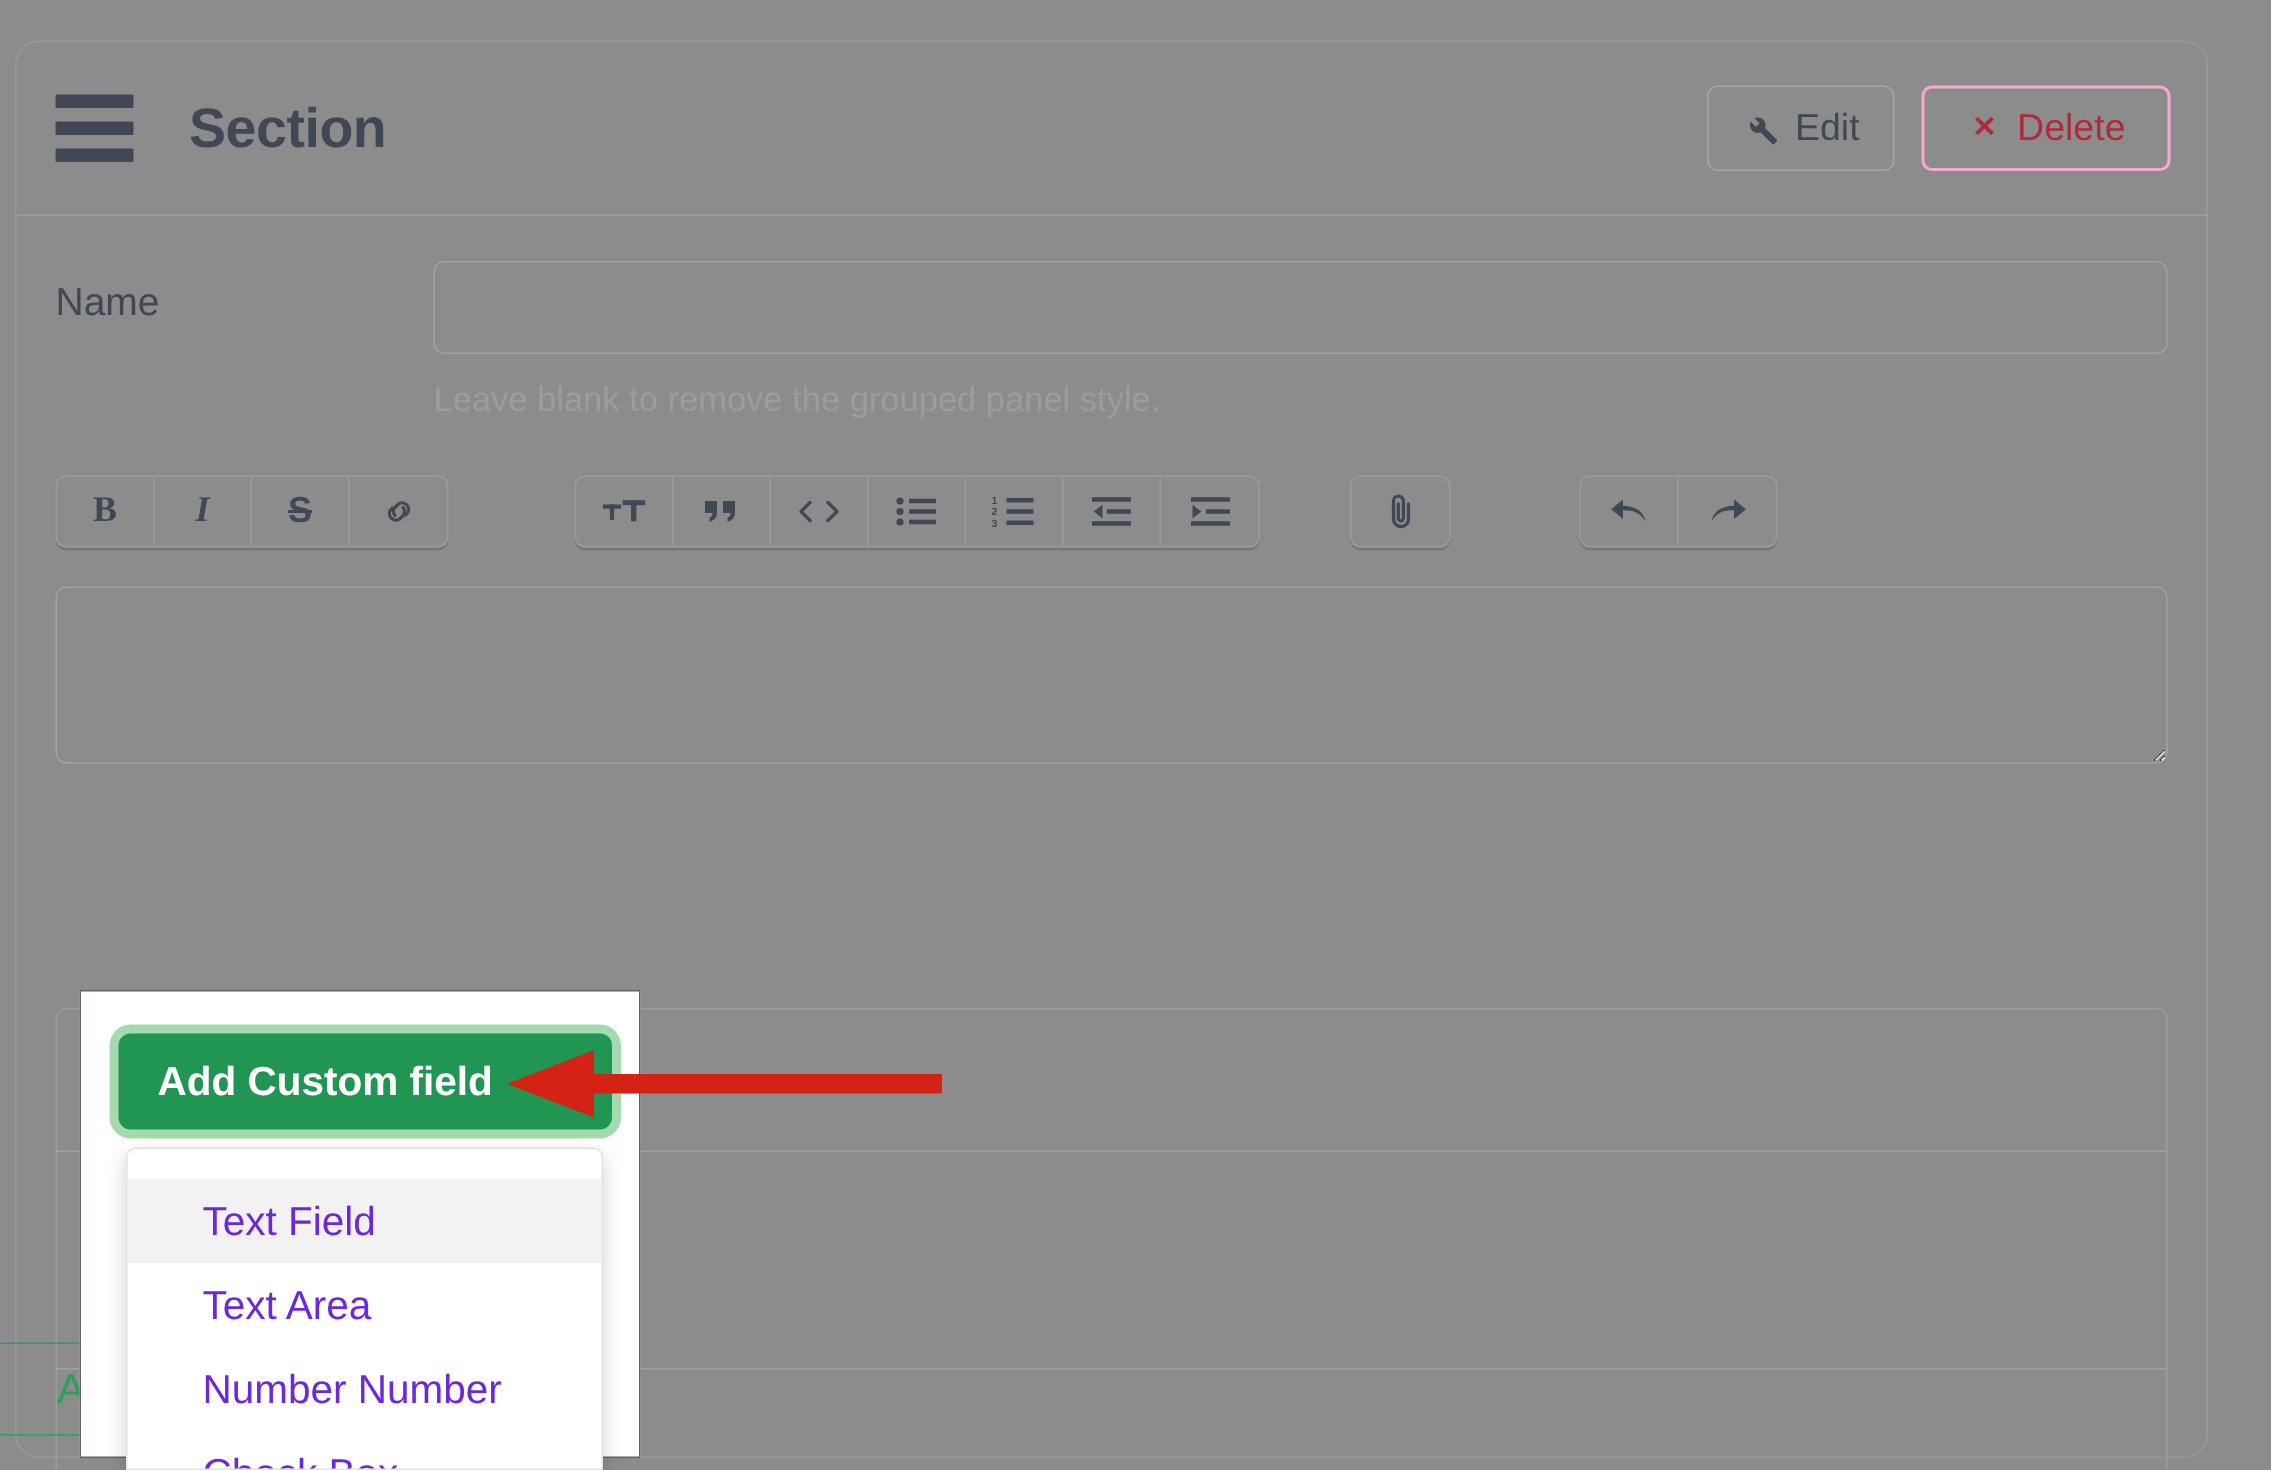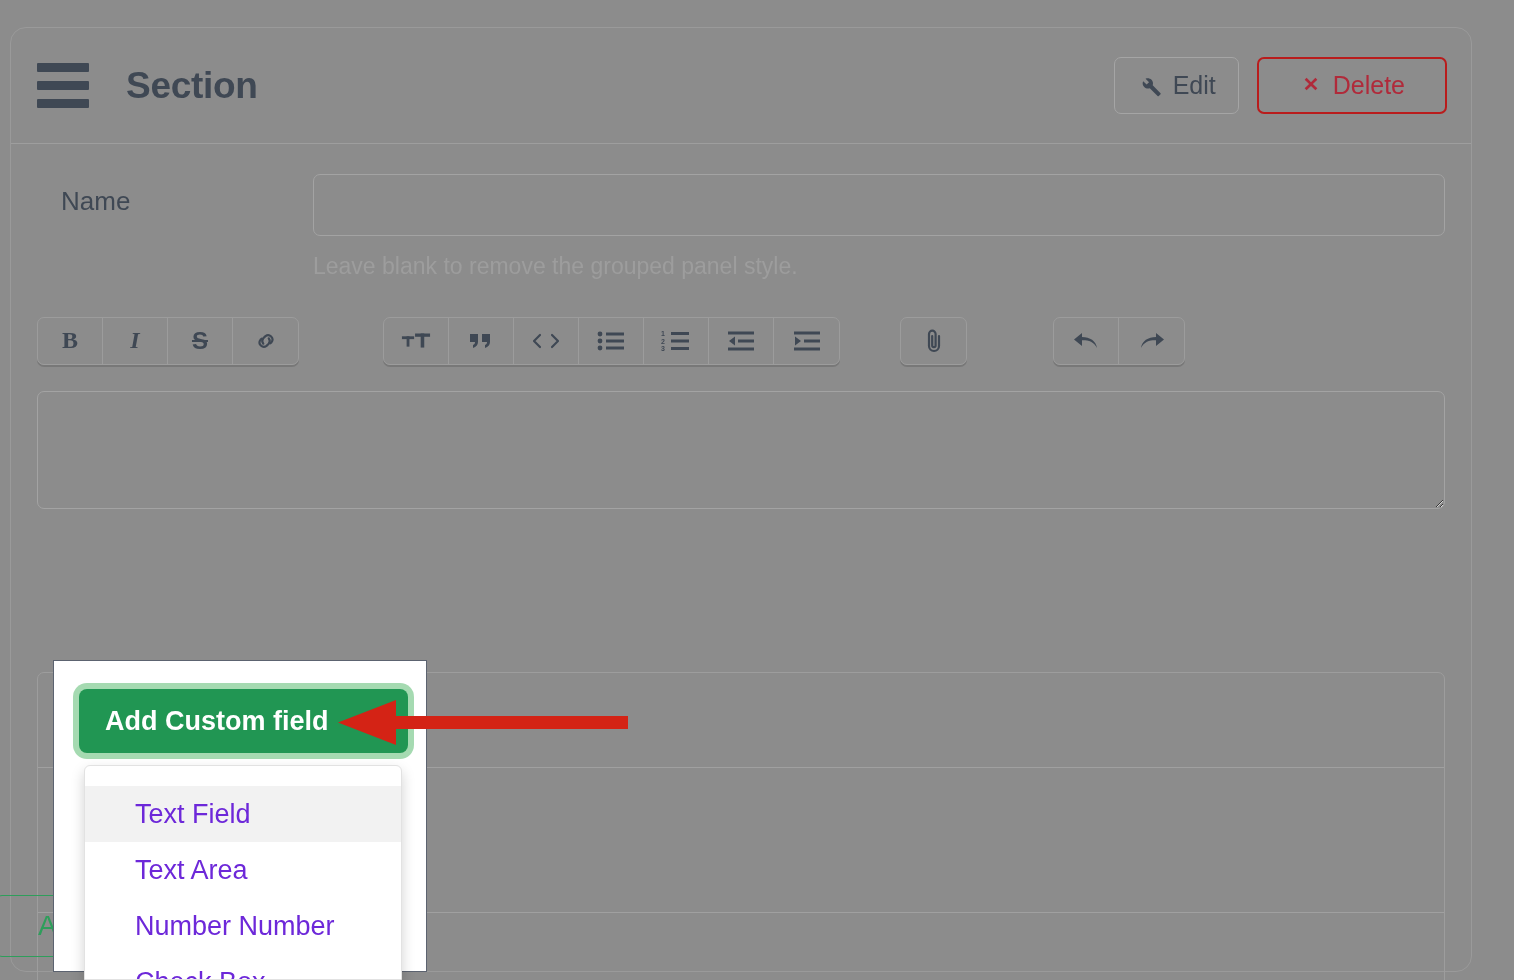--- a/index.html
+++ b/index.html
@@ -40,34 +40,33 @@
     letter-spacing: -0.3px;
   }
   .header-actions { margin-left: auto; display: flex; gap: 18px; align-items: center; }
   .btn {
     display: inline-flex; align-items: center; gap: 10px;
     height: 57px; padding: 0 22px;
     border-radius: 7px; font-size: 25px;
     background: transparent; cursor: pointer;
   }
   .btn-edit { border: 1px solid #a5a5a5; color: #3f4854; margin-left: 21px; }
-  .btn-delete { border: 2px solid #b91c1c; color: #b02a3a; padding: 0 40px; }
+  .btn-delete { border: 2px solid #f9a8d4; color: #b02a3a; padding: 0 28px; }
   .ico { display: inline-block; line-height: 1; }
   .ico svg { display: block; }
 
   
   .card-body { padding: 30px 26px 0 26px; position: relative; height: calc(100% - 116px); }
 
   .form-row { display: flex; align-items: flex-start; }
   .form-label {
     width: 252px; flex: none;
     font-size: 26px; color: #3f4854;
     padding-top: 12px;
     line-height: 1.2;
-    margin-left: 24px;
   }
   .form-control { flex: 1; }
 
   .text-input {
     width: 100%; height: 62px;
     border: 1px solid #a3a3a3; border-radius: 7px;
     background: transparent;
   }
   .help-text {
     font-size: 23px; color: #9d9d9d;

